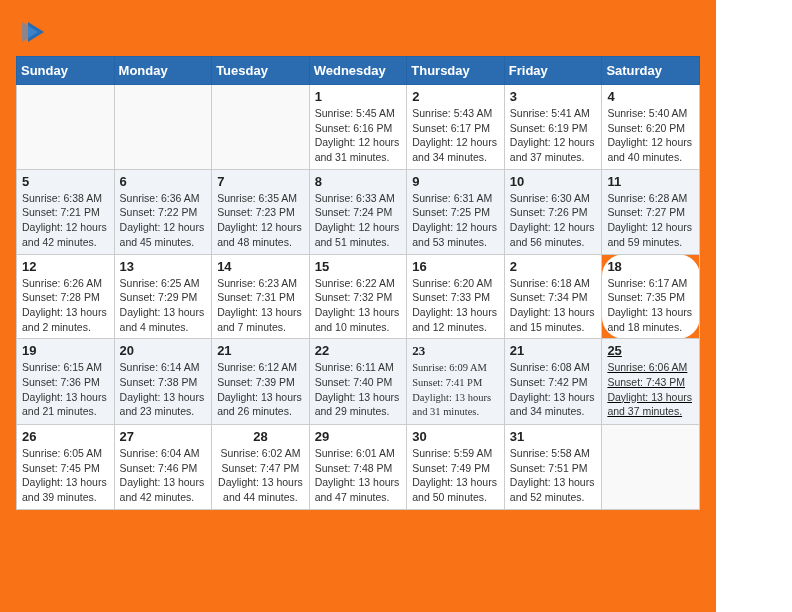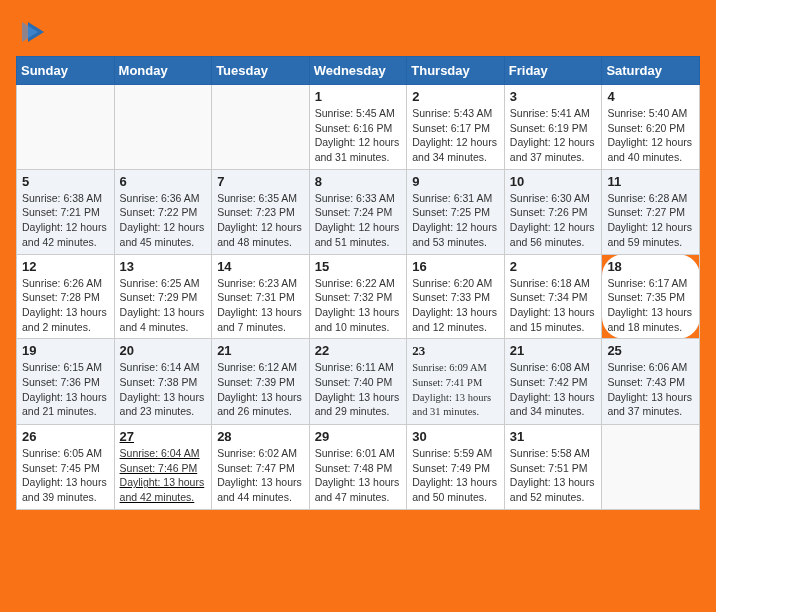--- a/index.html
+++ b/index.html
@@ -308,44 +308,44 @@
 Daylight: 13 hours
 and 31 minutes.</div>
           </td>
           <td style="background: rgb(240, 244, 248);">
             <span class="day-number">21</span>
             <div class="day-info">Sunrise: 6:08 AM
 Sunset: 7:42 PM
 Daylight: 13 hours
 and 34 minutes.</div>
           </td>
-          <td style="background: rgb(240, 244, 248);">
+          <td style="background: rgb(240, 244, 248); text-decoration: underline;">
             <span class="day-number">25</span>
             <div class="day-info">Sunrise: 6:06 AM
 Sunset: 7:43 PM
 Daylight: 13 hours
 and 37 minutes.</div>
           </td>
         </tr>
         <tr>
           <td style="background: rgb(255, 255, 255);">
             <span class="day-number">26</span>
             <div class="day-info">Sunrise: 6:05 AM
 Sunset: 7:45 PM
 Daylight: 13 hours
 and 39 minutes.</div>
           </td>
-          <td style="background: rgb(255, 255, 255); text-decoration: underline;">
+          <td style="background: rgb(255, 255, 255);">
             <span class="day-number">27</span>
             <div class="day-info">Sunrise: 6:04 AM
 Sunset: 7:46 PM
 Daylight: 13 hours
 and 42 minutes.</div>
           </td>
-          <td style="background: rgb(255, 255, 255);">
+          <td style="background: rgb(255, 255, 255); text-align: center;">
             <span class="day-number">28</span>
             <div class="day-info">Sunrise: 6:02 AM
 Sunset: 7:47 PM
 Daylight: 13 hours
 and 44 minutes.</div>
           </td>
           <td style="background: rgb(255, 255, 255); margin-left: 46px;">
             <span class="day-number">29</span>
             <div class="day-info">Sunrise: 6:01 AM
 Sunset: 7:48 PM

